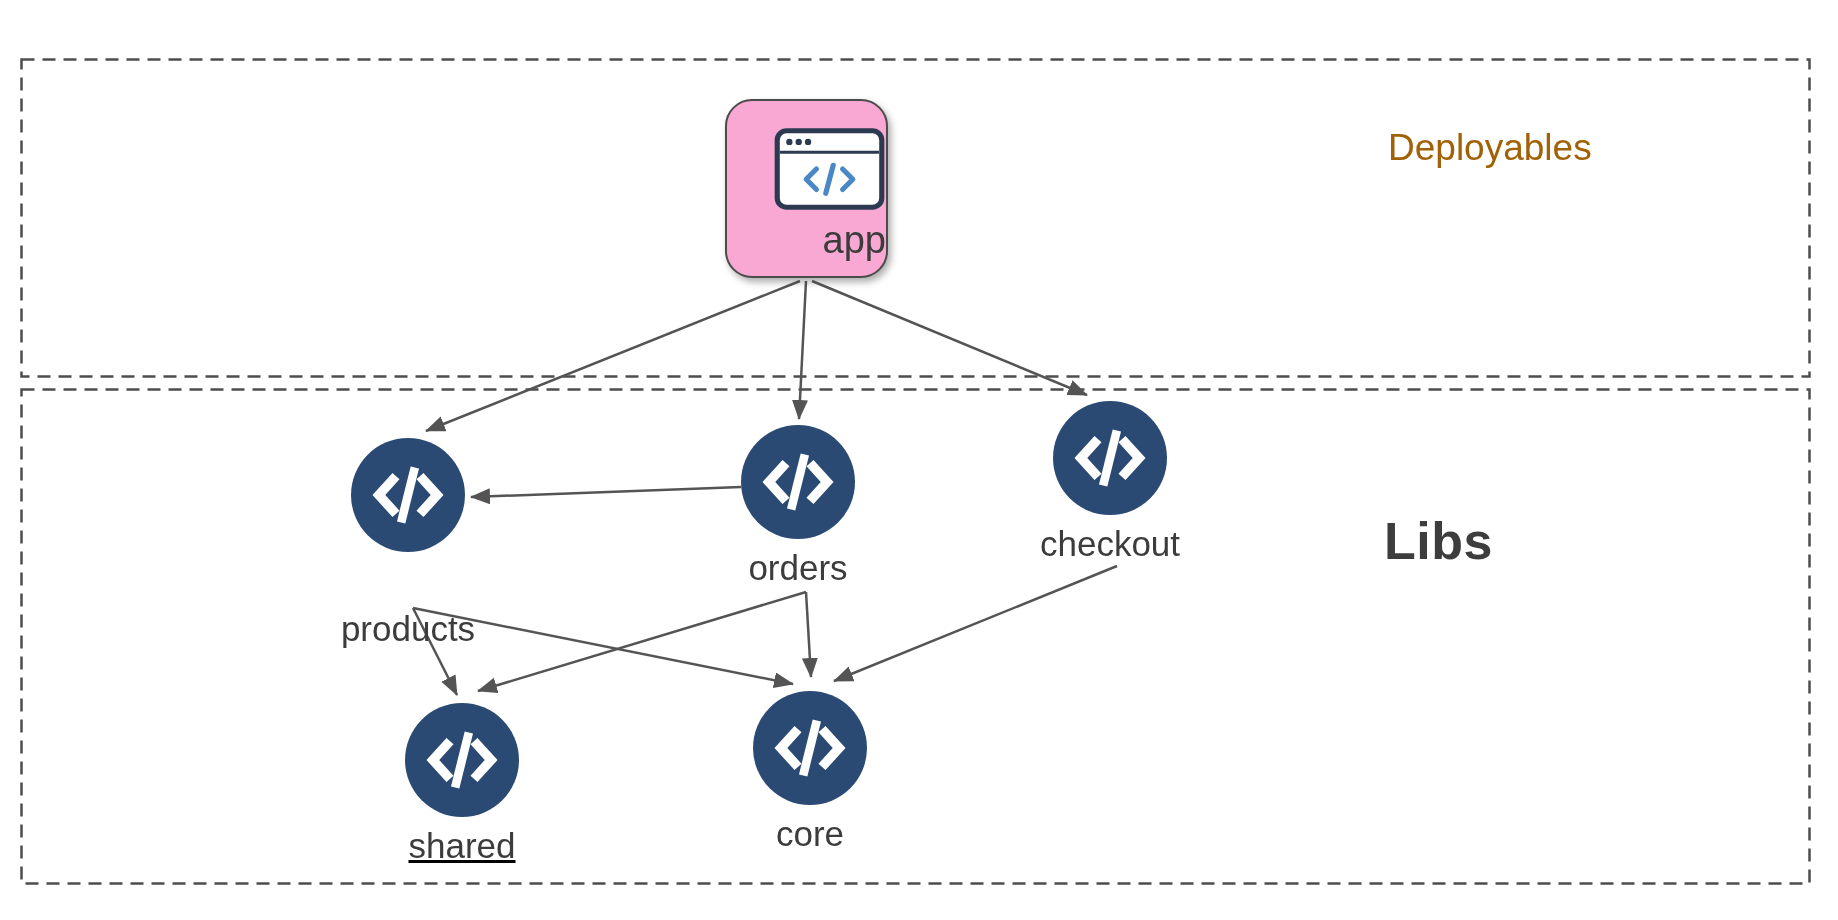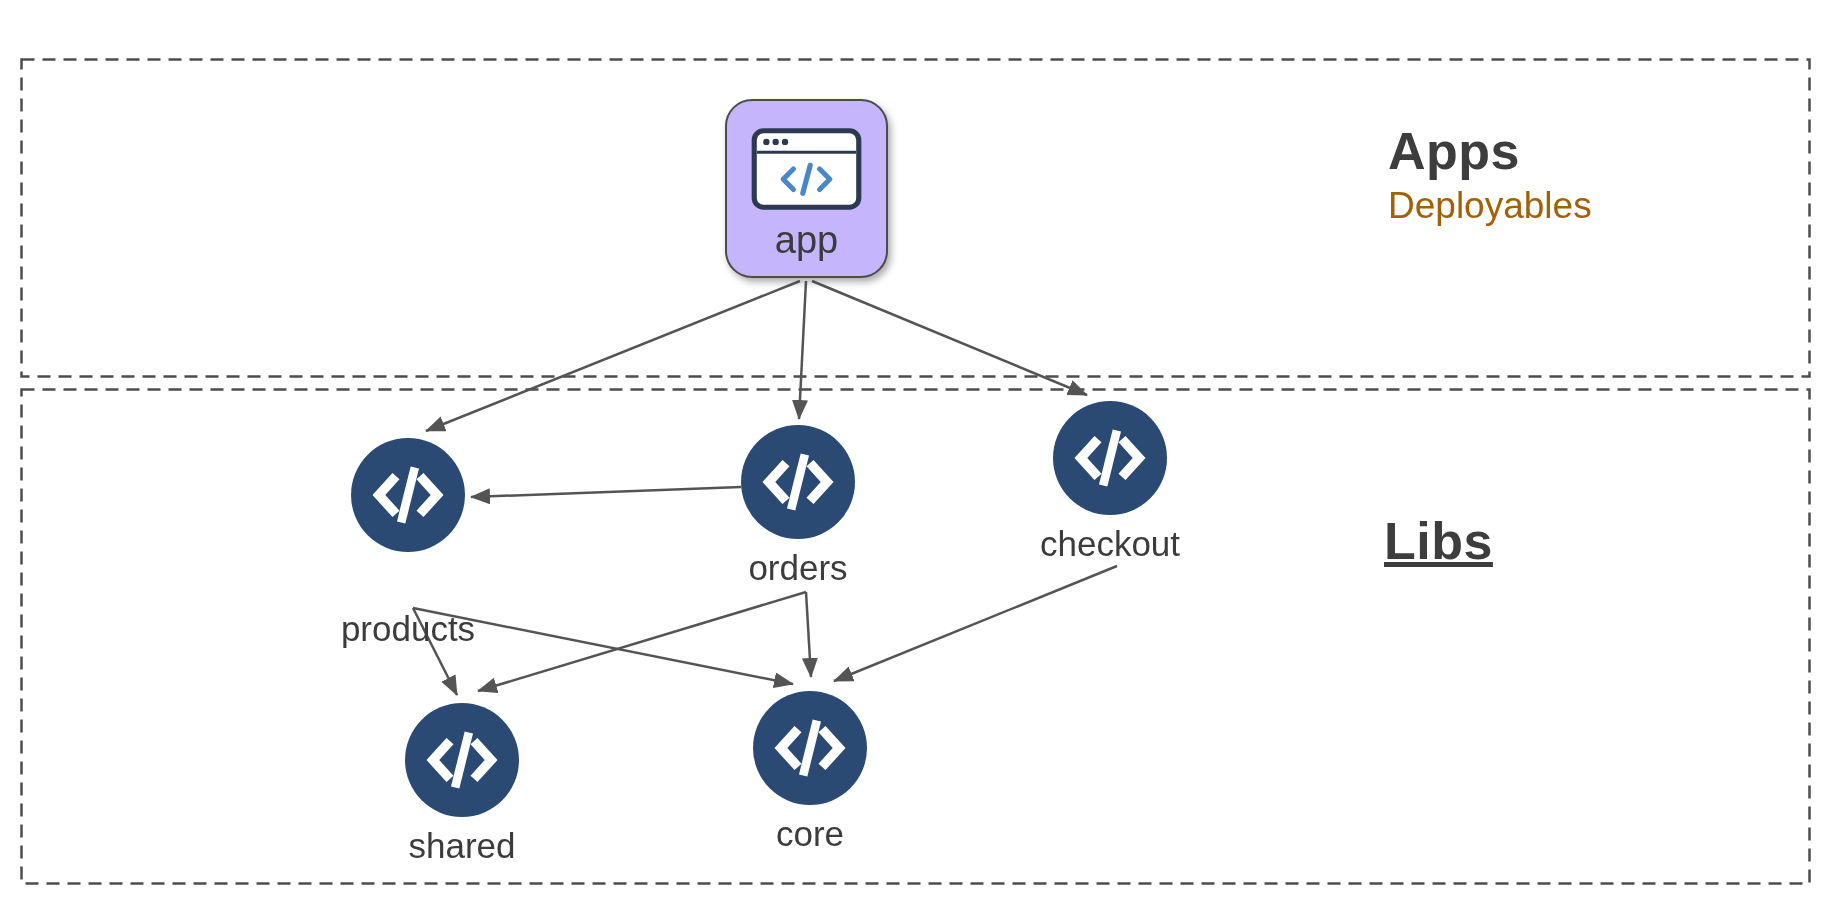--- a/index.html
+++ b/index.html
@@ -34,34 +34,34 @@
     letter-spacing: 0.5px;
   }
   .zone-title .subtitle {
     font-size: 37px;
     font-weight: normal;
     color: #a16207;
     line-height: 1.2;
     margin-top: 4px;
   }
   #apps-title { left: 1388px; top: 122px; }
-  #libs-title { left: 1384px; top: 512px; text-decoration: underline; }
+  #libs-title { left: 1384px; top: 512px; }
   
   .app-node {
     position: absolute;
     left: 725px; top: 99px;
     width: 163px; height: 179px;
     box-sizing: border-box;
-    background: #c4b5fd;
+    background: #f9a8d4;
     border: 2.5px solid #4c4c4c;
     border-radius: 27px;
     box-shadow: 3px 4px 7px rgba(70,70,70,0.45);
     display: flex;
     flex-direction: column;
-    align-items: center;
+    align-items: flex-end;
     padding-top: 26px;
     z-index: 2;
   }
   .app-node .browser-icon { width: 113px; height: 84px; }
   .app-node .app-label {
     font-size: 38px;
     color: #3c3c3c;
     margin-top: 10px;
     line-height: 1;
   }
@@ -110,21 +110,20 @@
       <line x1="741" y1="487" x2="471" y2="497" marker-end="url(#arrowhead)"></line>
       <line x1="413" y1="608" x2="457" y2="695" marker-end="url(#arrowhead)"></line>
       <line x1="413" y1="608" x2="793" y2="684" marker-end="url(#arrowhead)"></line>
       <line x1="806" y1="592" x2="478" y2="691" marker-end="url(#arrowhead)"></line>
       <line x1="806" y1="592" x2="811" y2="677" marker-end="url(#arrowhead)"></line>
       <line x1="1117" y1="566" x2="834" y2="681" marker-end="url(#arrowhead)"></line>
     </g>
 </svg>
 
 <div class="zone-title" id="apps-title">
-  <div class="title">Apps</div>
   <div class="subtitle">Deployables</div>
 </div>
 <div class="zone-title" id="libs-title">
   <div class="title">Libs</div>
 </div>
 
 <div class="app-node">
   <svg class="browser-icon" viewBox="0 0 120 90" xmlns="http://www.w3.org/2000/svg">
     <rect x="4" y="4" width="112" height="82" rx="10" fill="#ffffff" stroke="#2b3a50" stroke-width="5.5"></rect>
     <circle cx="17" cy="16" r="3.4" fill="#2b3a50"></circle>
@@ -170,21 +169,21 @@
         <svg viewBox="0 0 84 72">
           <g stroke="#ffffff" stroke-width="11" fill="none" stroke-linecap="butt" stroke-linejoin="miter">
             <polyline points="28,14 8,36 28,58"></polyline>
             <polyline points="56,14 76,36 56,58"></polyline>
           </g>
           <line x1="50" y1="4" x2="34" y2="68" stroke="#ffffff" stroke-width="10"></line>
         </svg>
       </div>
       <div class="lib-label">checkout</div>
     </div>
-    <div class="lib-node" style="left: 352px; top: 703px;">
+    <div class="lib-node" style="left: 352px; top: 703px; text-decoration: underline;">
       <div class="lib-circle">
         <svg viewBox="0 0 84 72">
           <g stroke="#ffffff" stroke-width="11" fill="none" stroke-linecap="butt" stroke-linejoin="miter">
             <polyline points="28,14 8,36 28,58"></polyline>
             <polyline points="56,14 76,36 56,58"></polyline>
           </g>
           <line x1="50" y1="4" x2="34" y2="68" stroke="#ffffff" stroke-width="10"></line>
         </svg>
       </div>
       <div class="lib-label">shared</div>

